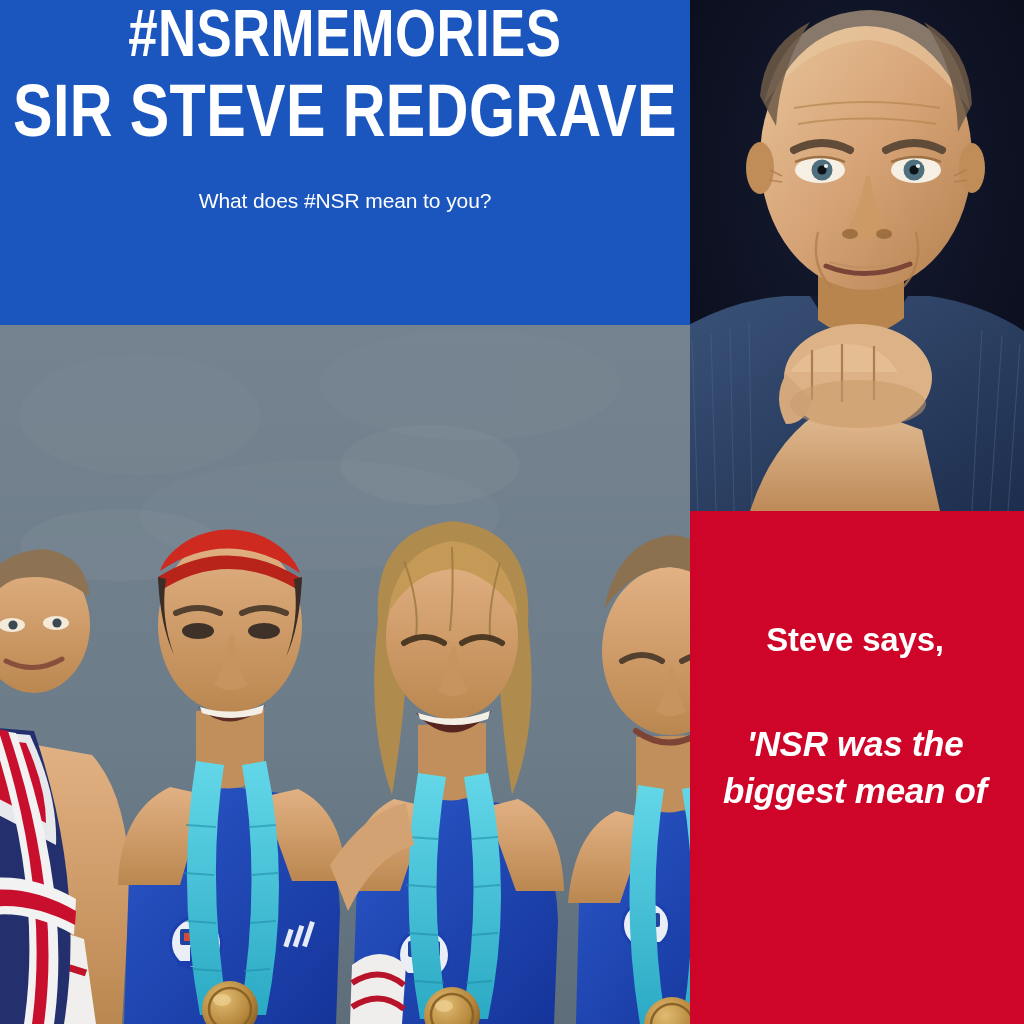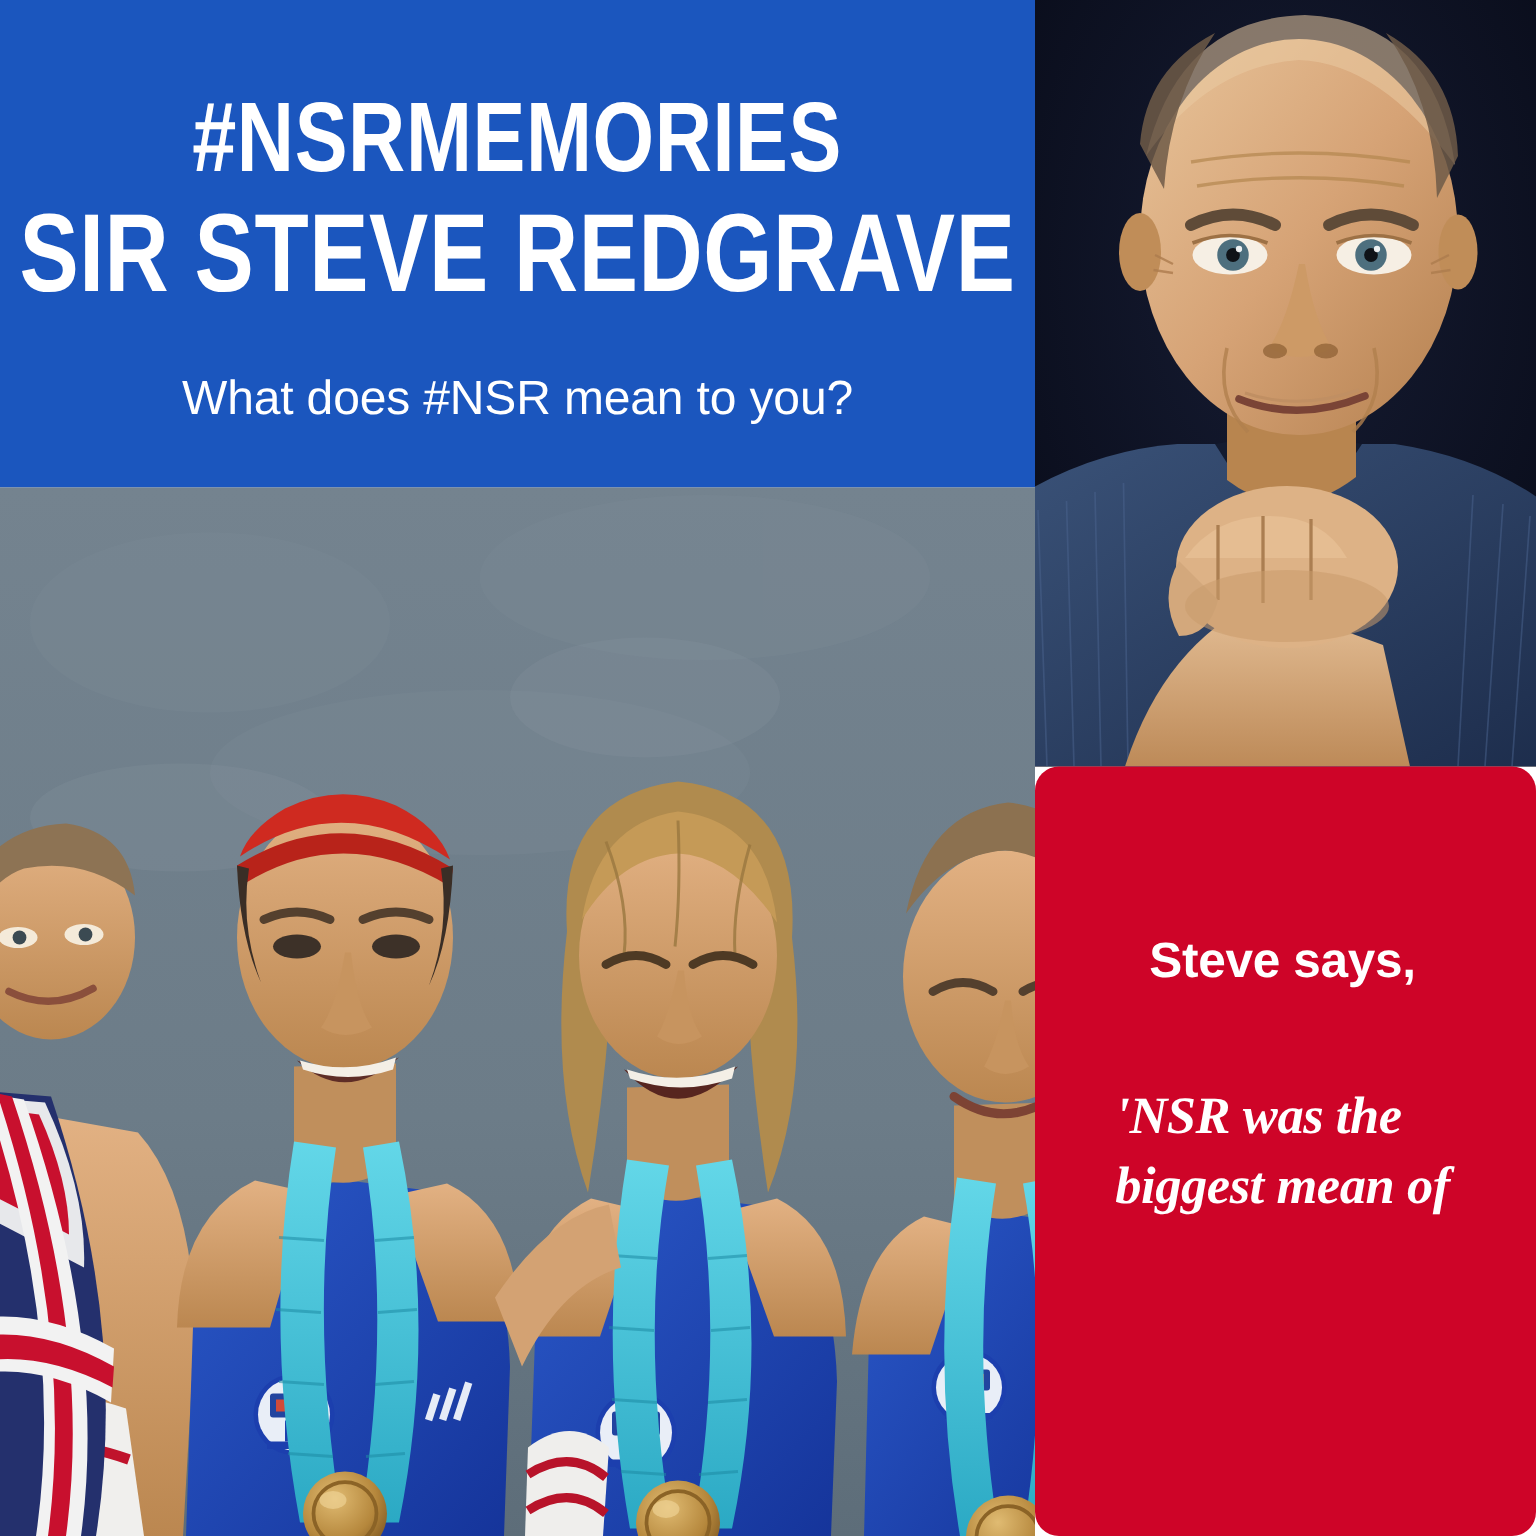--- a/index.html
+++ b/index.html
@@ -15,40 +15,39 @@
     overflow:hidden;
   }
 
   
   .header-panel{
     position:absolute; left:0; top:0;
     width:690px; height:325px;
     background:#1B56BE;
     display:flex; flex-direction:column;
     align-items:center; justify-content:flex-start;
-    padding-top:58px;
   }
   .title-line{
     color:#ffffff;
     font-family:"Liberation Sans Narrow","Liberation Sans", sans-serif;
     font-weight:700;
     text-transform:uppercase;
     letter-spacing:0.5px;
     line-height:1.02;
     text-align:center;
     white-space:nowrap;
     transform:scaleX(0.80);
     transform-origin:center center;
   }
   .title-hashtag{ font-size:66px; }
   .title-name{ font-size:74px; margin-top:6px; }
   .subtitle{
     margin-top:40px;
     color:#ffffff;
-    font-size:32px;
+    font-size:21px;
     font-weight:400;
     text-align:center;
     letter-spacing:-0.1px;
     white-space:nowrap;
   }
 
   
   .portrait{
     position:absolute; left:690px; top:0;
     width:334px; height:511px;
@@ -67,39 +66,38 @@
   .team-photo svg{ display:block; width:100%; height:100%; }
 
   
   .quote-panel{
     position:absolute; left:690px; top:511px;
     width:334px; height:513px;
     background:#CE0428;
     display:flex; flex-direction:column;
     align-items:center; justify-content:flex-start;
     padding:110px 18px 0 14px;
-    border-radius:16px;
   }
   .quote-attrib{
     color:#ffffff;
     font-size:33px;
     font-weight:700;
     text-align:center;
     white-space:nowrap;
     letter-spacing:-0.2px;
   }
   .quote-body{
     margin-top:62px;
     color:#ffffff;
     font-size:35px;
     font-weight:700;
     font-style:italic;
+    text-align:center;
     line-height:1.34;
     letter-spacing:-0.3px;
-    font-family:Liberation Serif, serif;
   }
   .quote-body span{ display:block; white-space:nowrap; }
 </style>
 </head>
 <body>
 
 <div class="poster">
 
   <div class="header-panel">
     <div class="title-line title-hashtag">#NSRMEMORIES</div>

